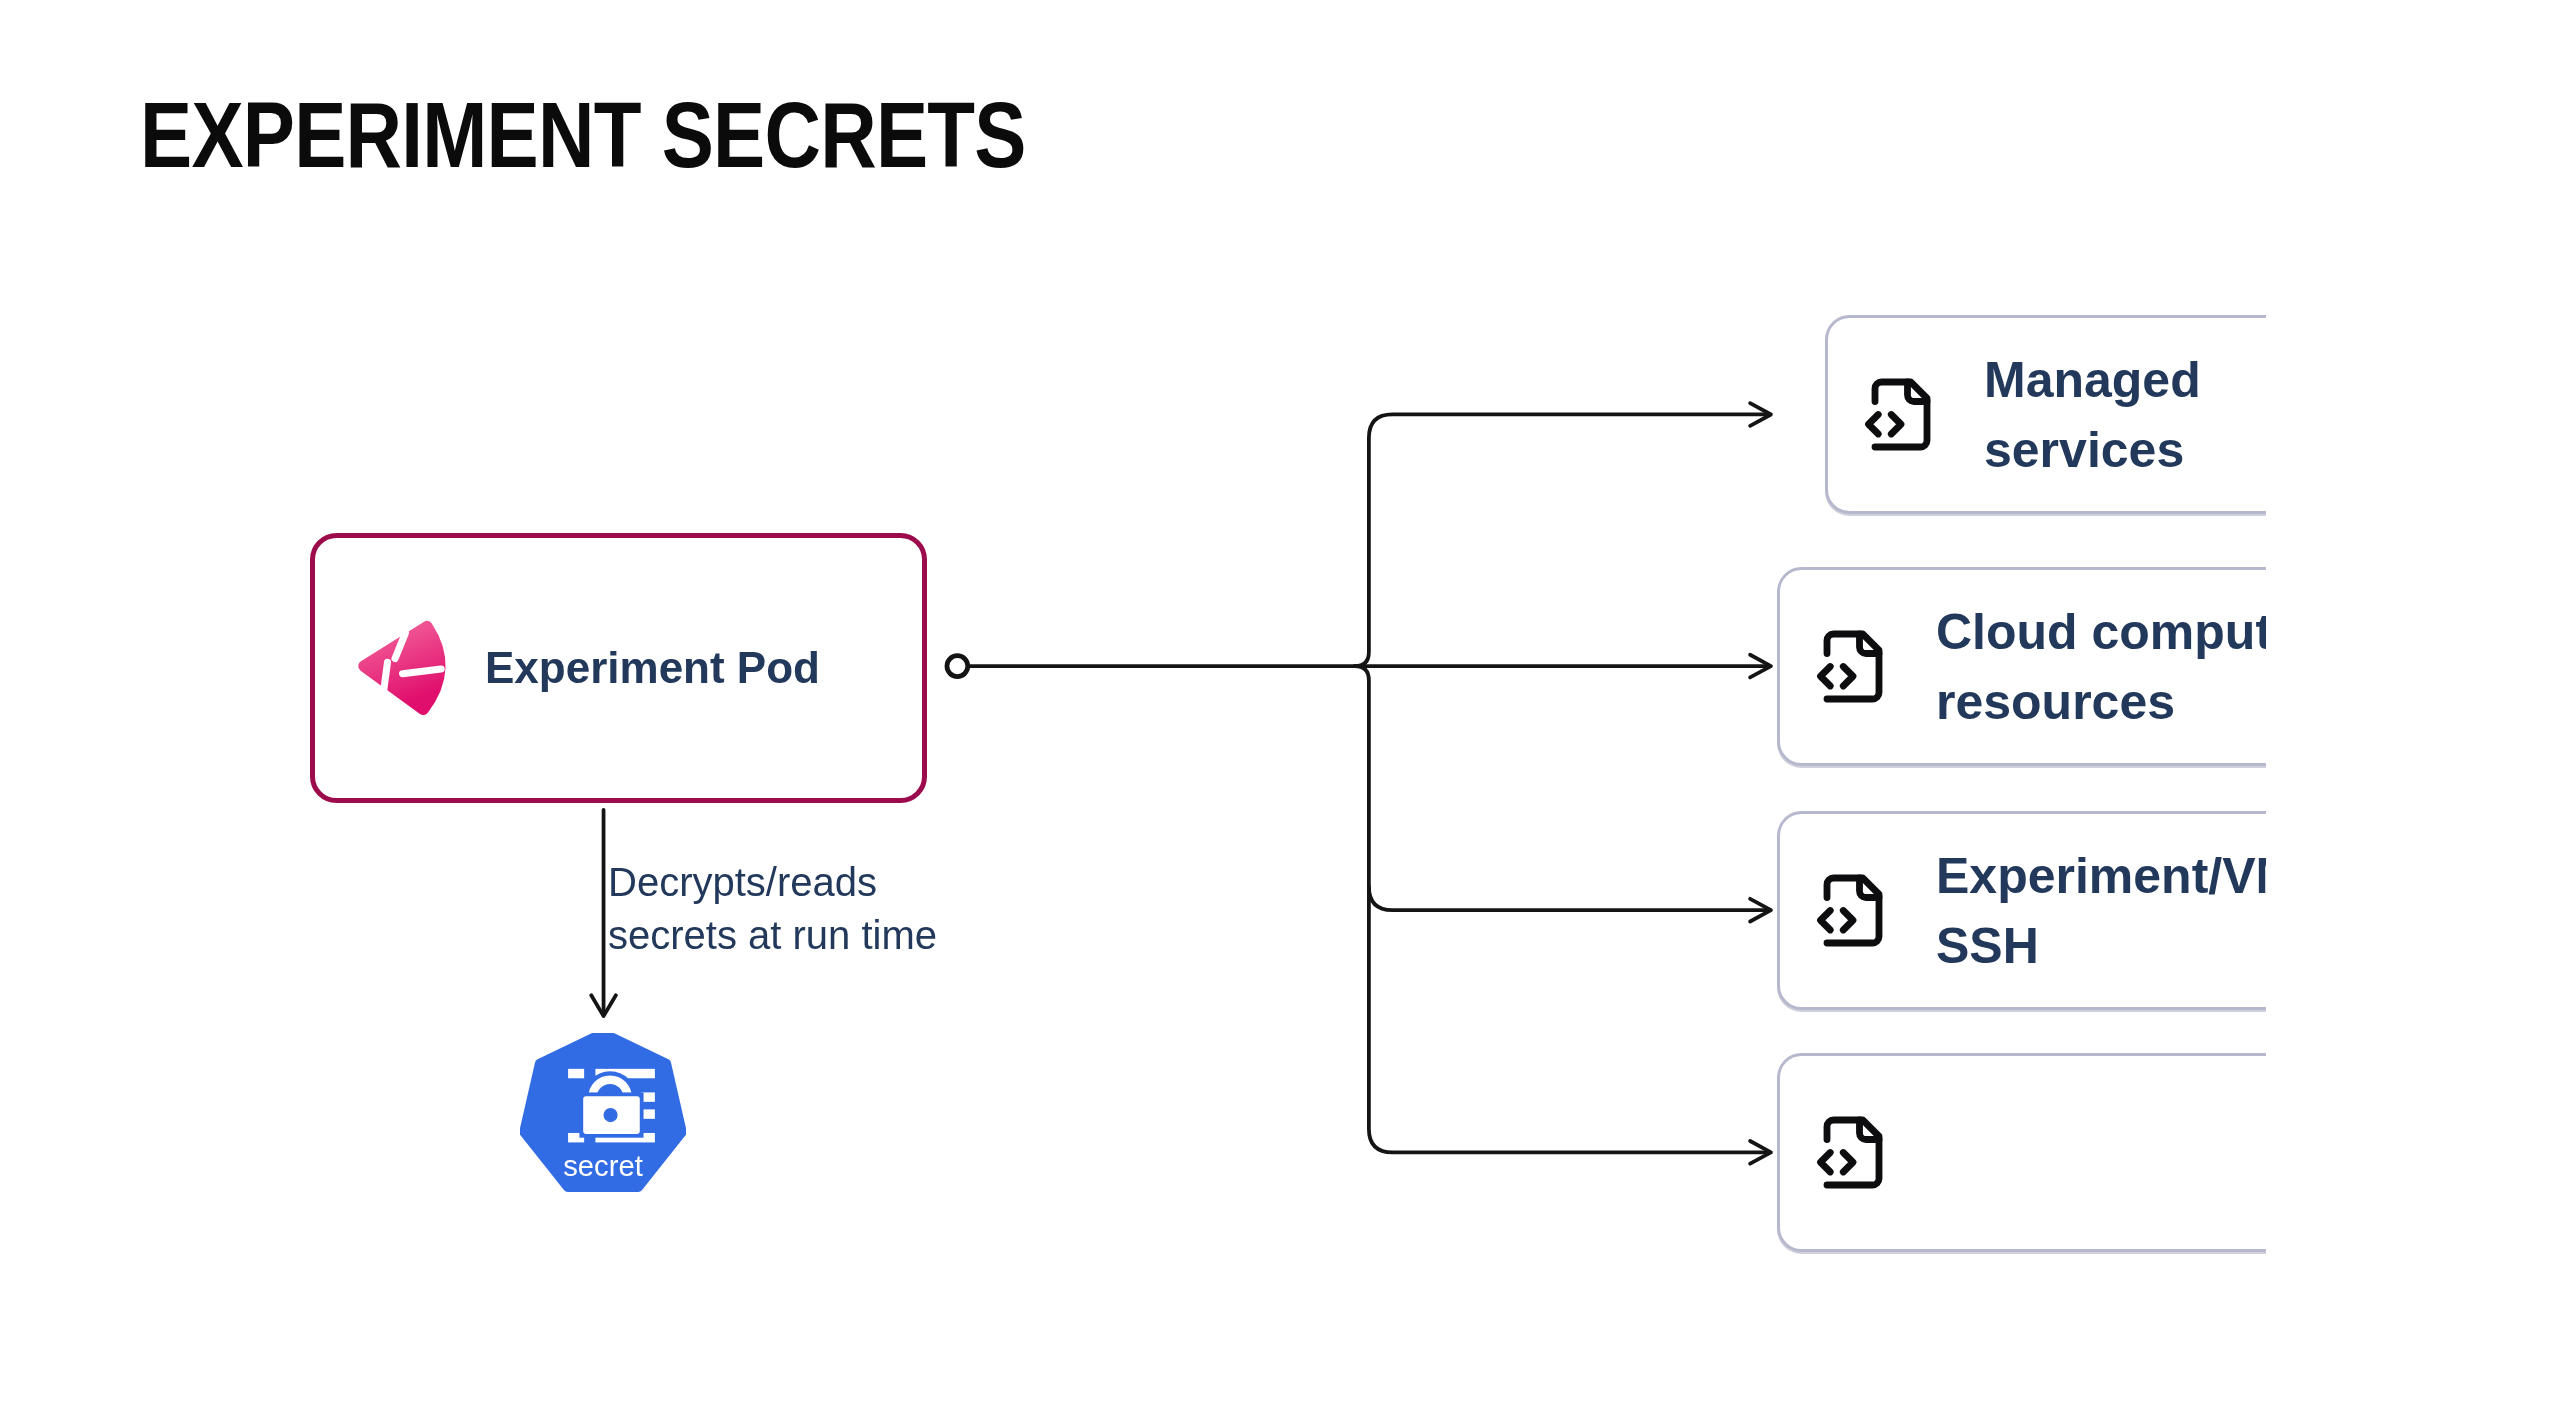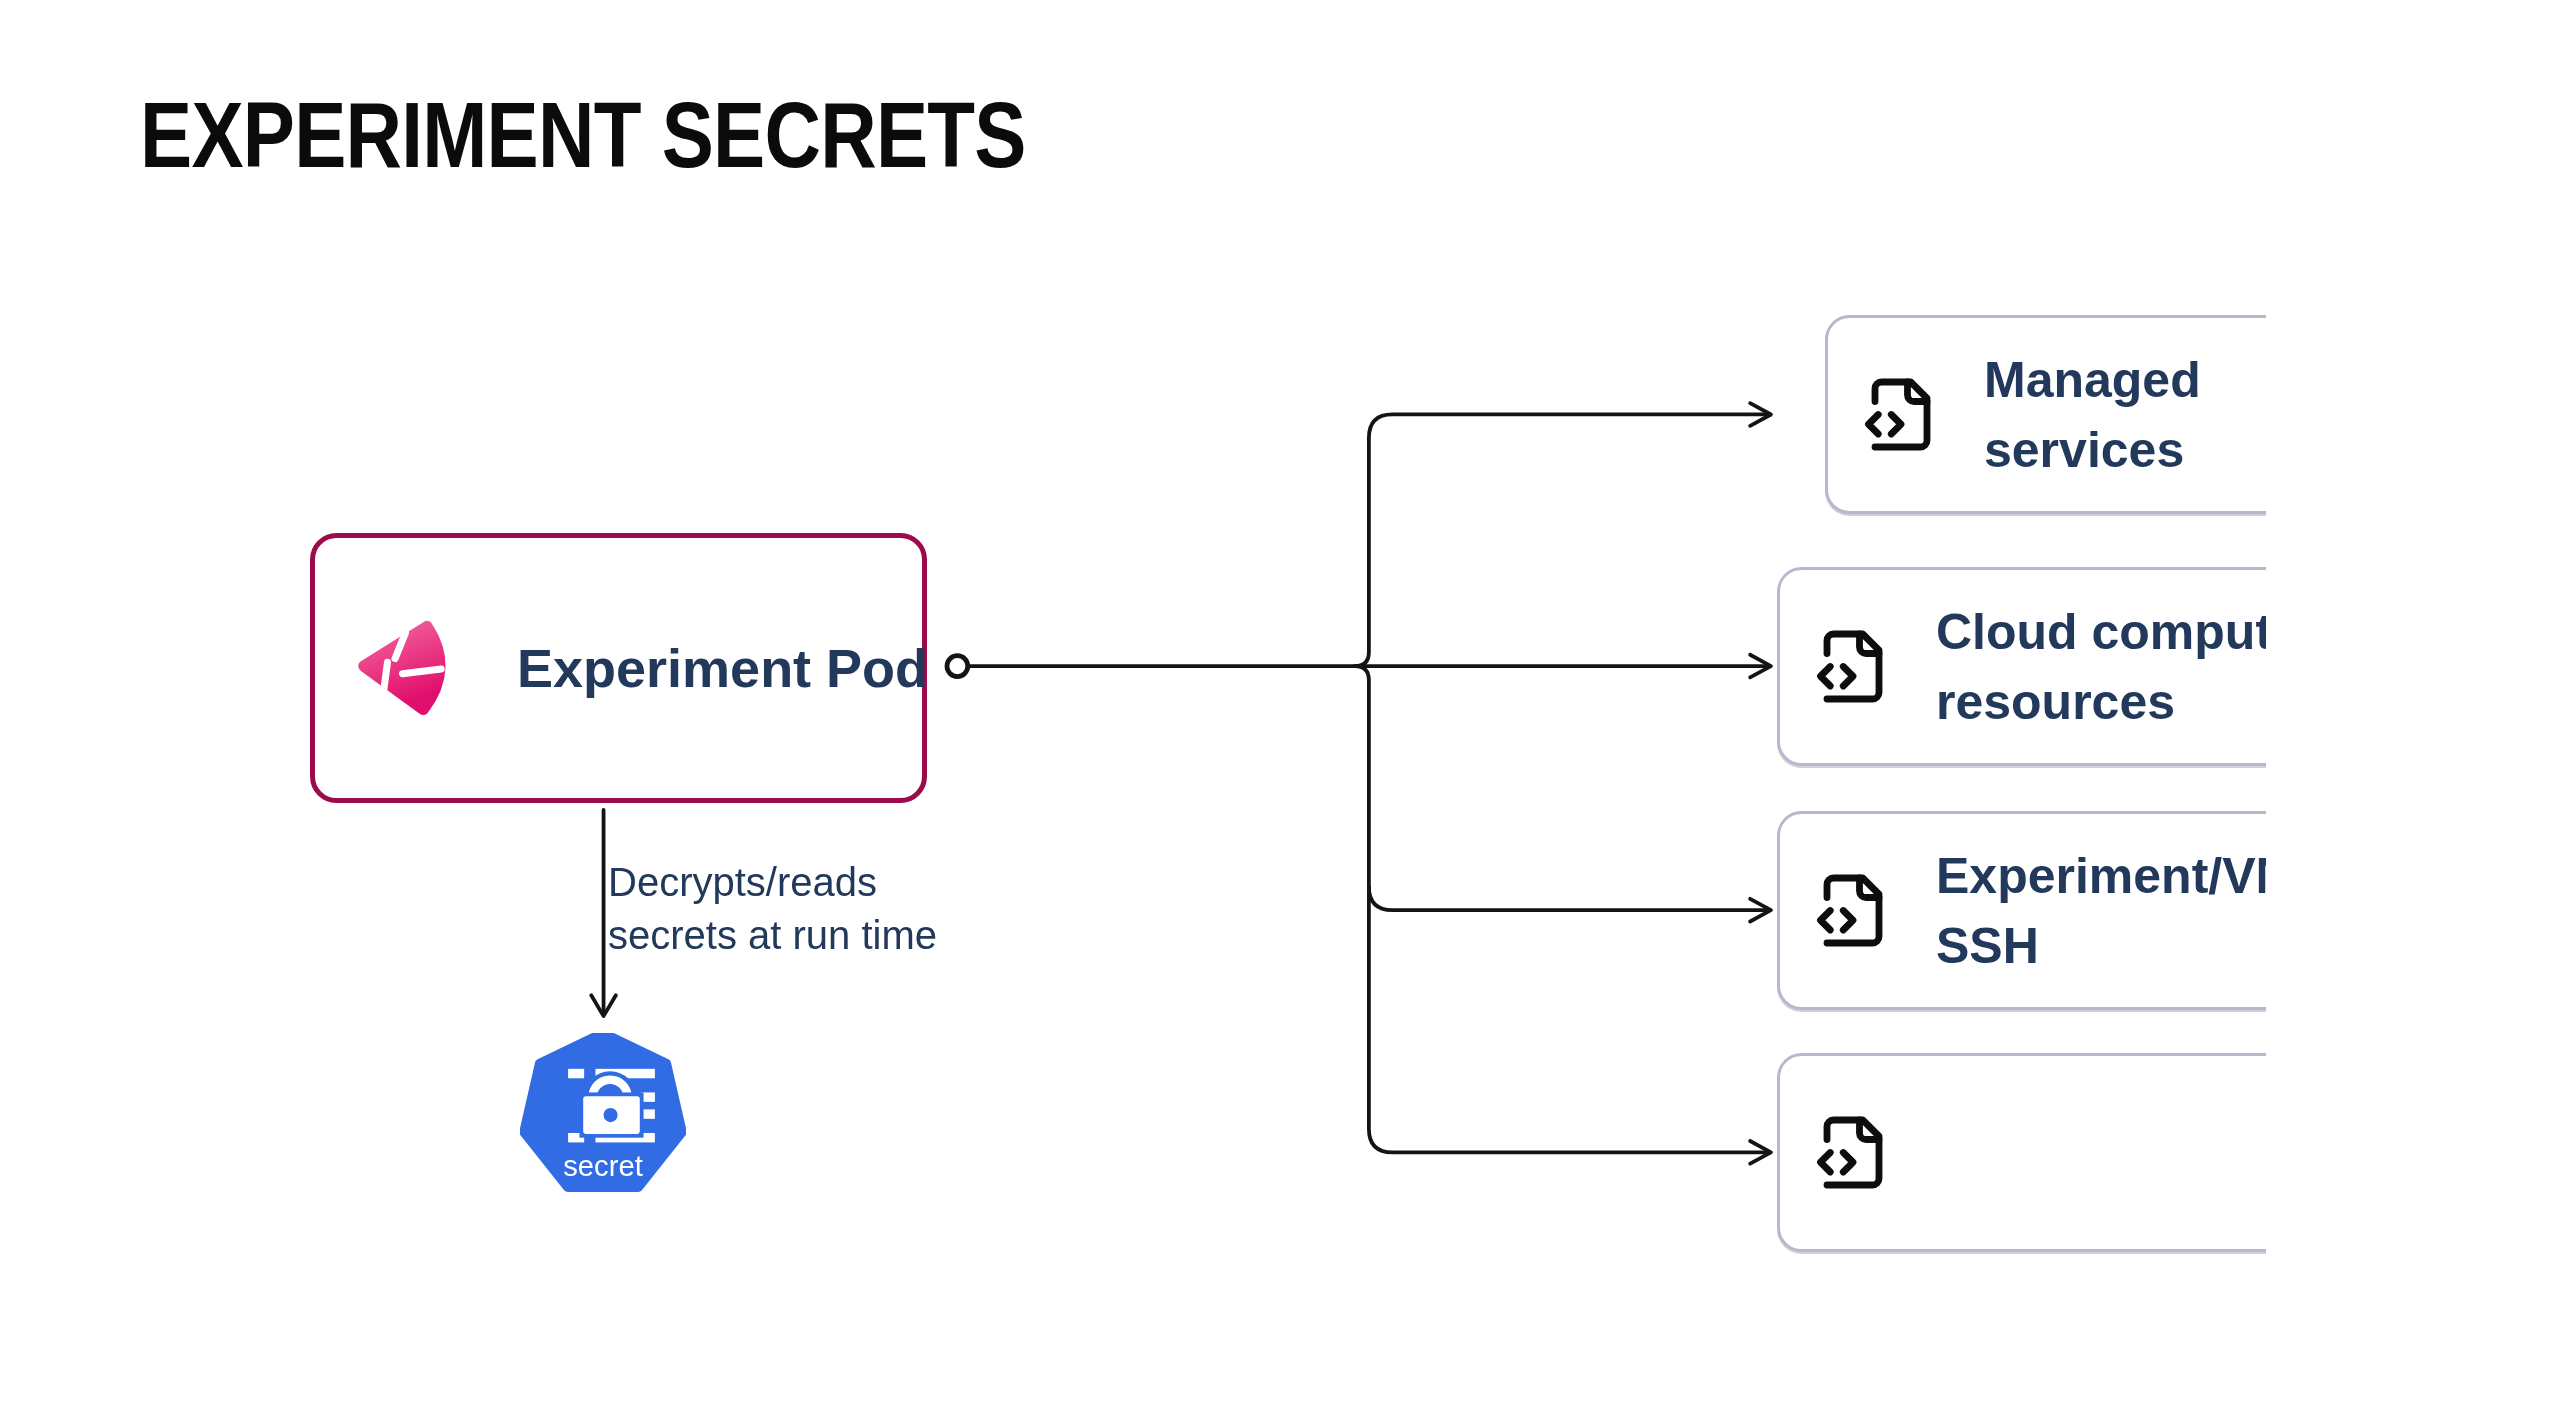--- a/index.html
+++ b/index.html
@@ -20,21 +20,21 @@
   
   .wires{position:absolute;left:0;top:0;width:2576px;height:1406px;pointer-events:none;}
   
   .pod{
     position:absolute;left:310px;top:533px;width:617px;height:270px;
     box-sizing:border-box;border:5.7px solid #9c0b4b;border-radius:26.5px;
     background:#ffffff;display:flex;align-items:center;gap:38px;
     padding-left:45px;
   }
   .pod-label{
-    font-size:54px;font-weight:700;color:#22395b;white-space:nowrap;margin-left:32px;
+    font-size:44px;font-weight:700;color:#22395b;white-space:nowrap;
   }
   
   .note{
     position:absolute;left:608px;top:856px;
     font-size:40px;font-weight:400;color:#22395b;line-height:53px;
   }
   
   .secret-node{position:absolute;left:520px;top:1033px;width:166px;height:166px;}
   
   .target{

